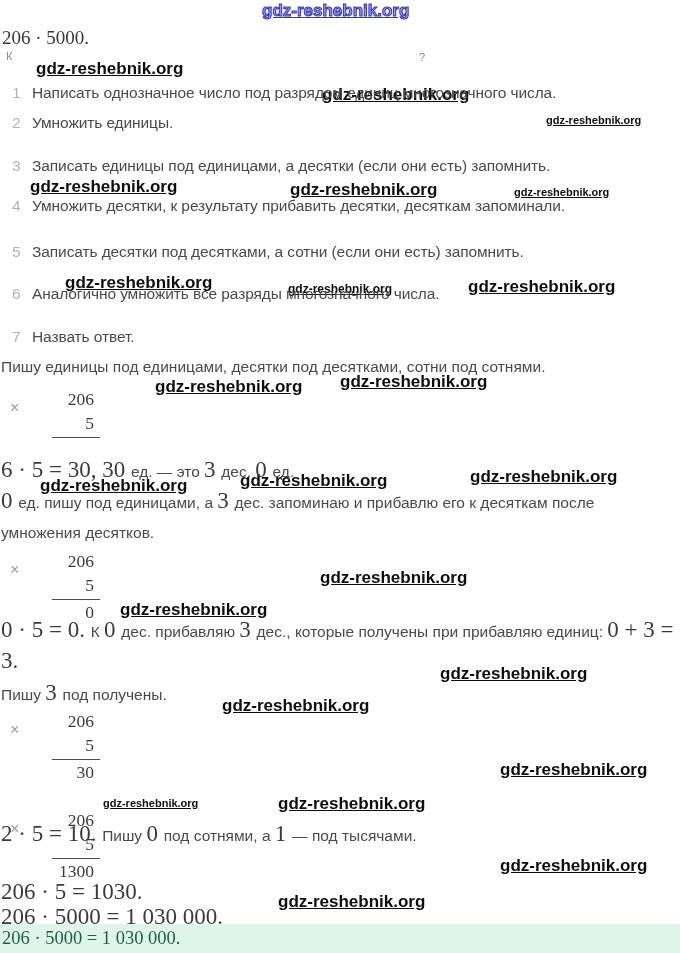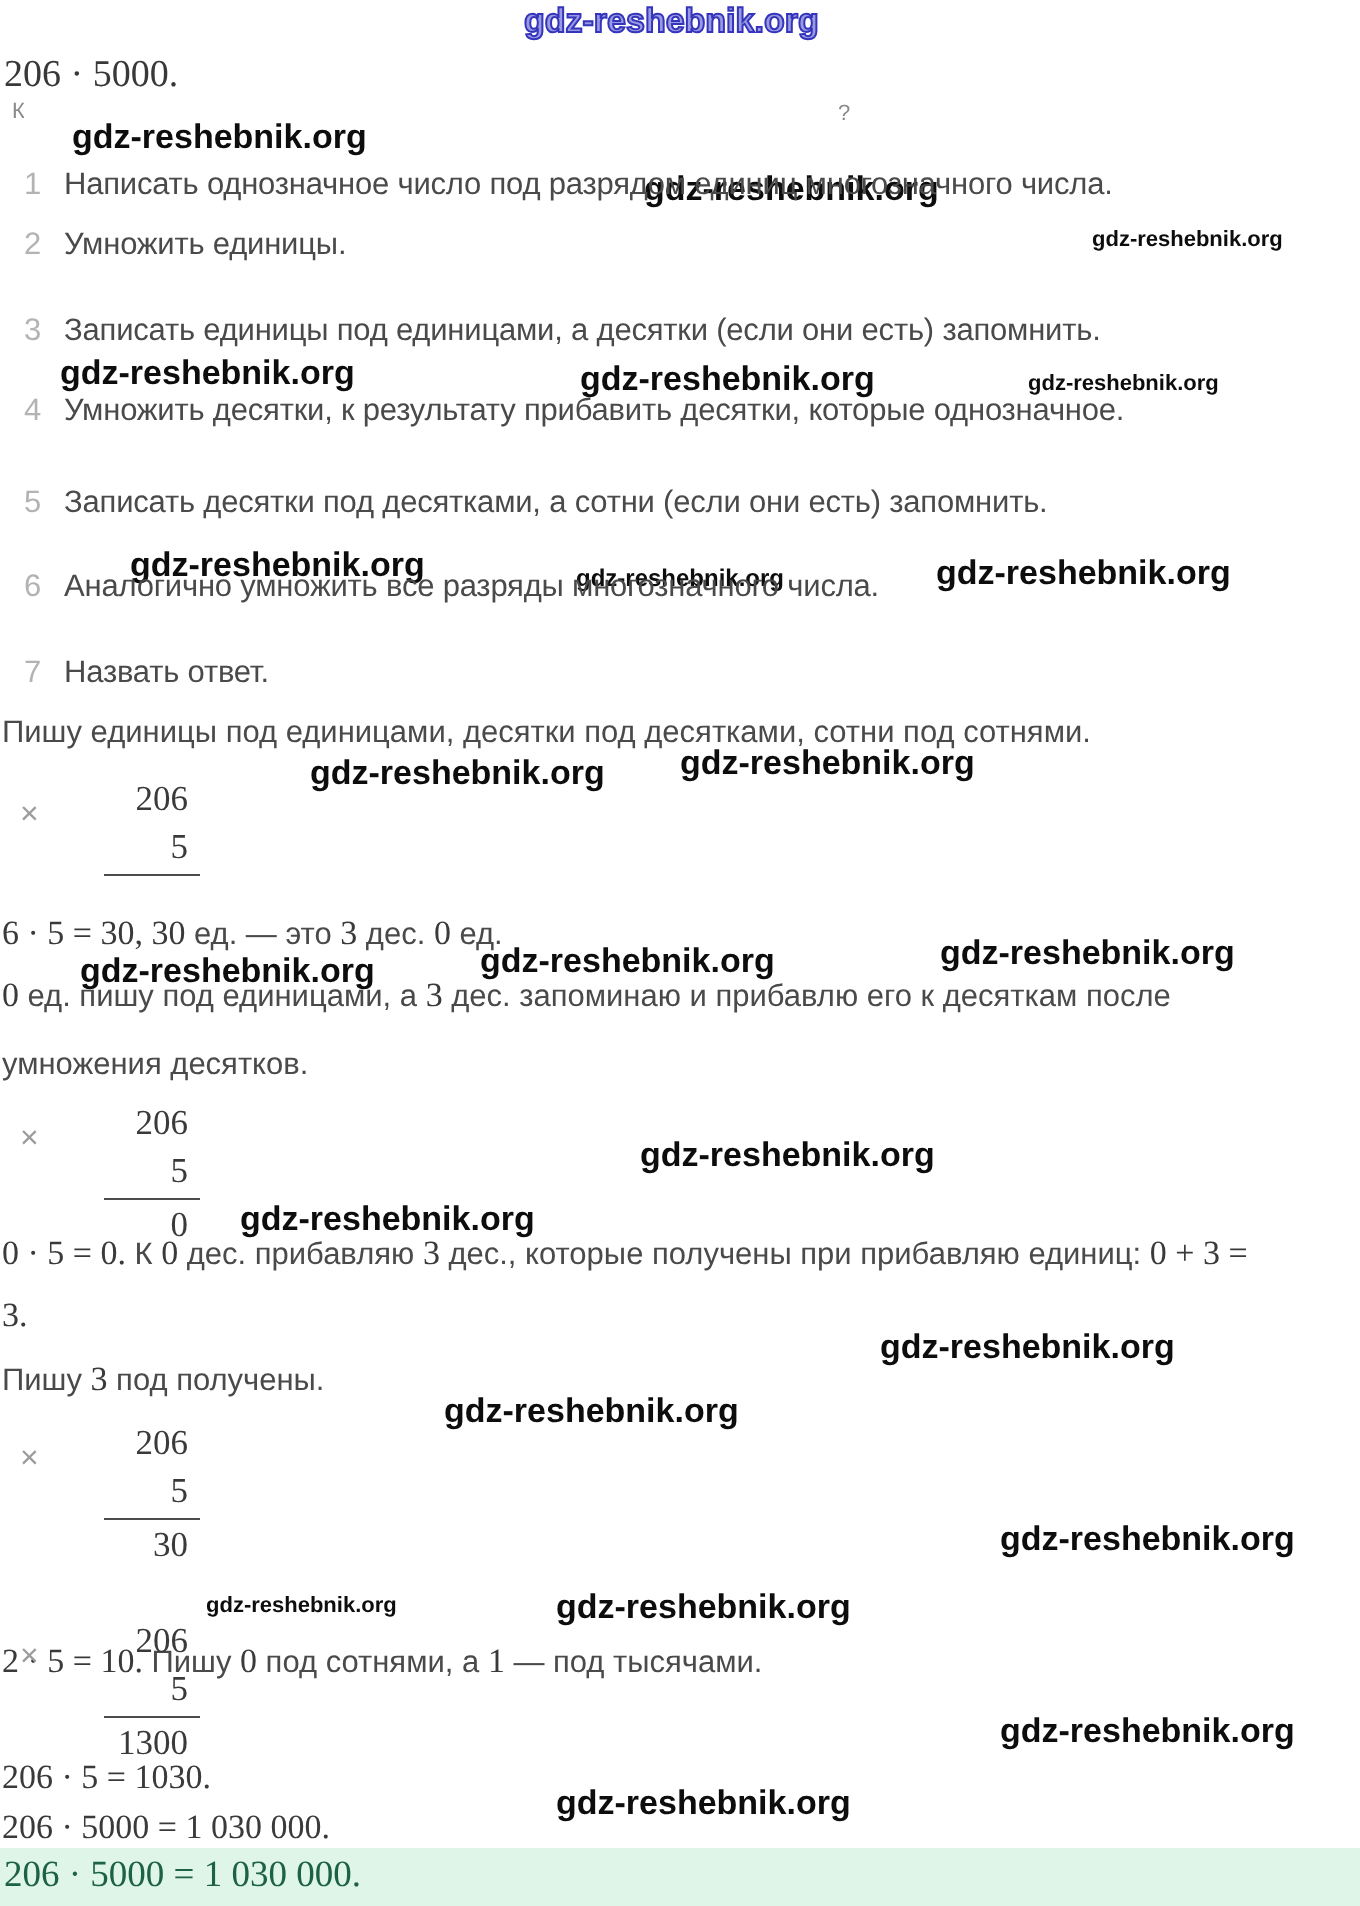--- a/index.html
+++ b/index.html
@@ -1,33 +1,33 @@
 <!DOCTYPE html>
 <html><head>
 <meta charset="utf-8">
 <style>
   html,body{margin:0;padding:0;background:#fff;}
   .page{position:relative;width:680px;height:953px;background:#ffffff;overflow:hidden;
         font-family:"Liberation Sans",sans-serif;color:#4a4a4a;}
   
   .wm{position:absolute;font-weight:700;color:#0d0d0d;white-space:nowrap;line-height:1.1;
-      font-family:"Liberation Sans",sans-serif;}
+      font-family:"Liberation Sans",sans-serif;text-decoration:underline;}
   .wm.outline{color:#9a9ae0;-webkit-text-stroke:1px #3434bd;font-size:17px;}
   
   .math{font-family:"Liberation Serif",serif;color:#383838;}
   .problem{position:absolute;left:2px;top:27px;font-size:19px;}
   
   .frag{position:absolute;color:#8a8a8a;font-size:11px;height:9px;overflow:hidden;line-height:11px;}
   
   .step{position:absolute;left:0;width:680px;font-size:15.5px;letter-spacing:-0.1px;}
   .step .num{position:absolute;left:12px;color:#b3b3b3;}
   .step .txt{position:absolute;left:32px;color:#4a4a4a;}
   
   .line{position:absolute;left:1px;width:679px;font-size:15.5px;white-space:nowrap;color:#4a4a4a;}
-  .line .m{font-family:"Liberation Serif",serif;font-size:17px;color:#3a3a3a;}
+  .line .m{font-family:"Liberation Serif",serif;font-size:23px;color:#3a3a3a;}
   .line .t{font-family:"Liberation Sans",sans-serif;font-size:15.5px;color:#4a4a4a;}
   
   .mblock{position:absolute;left:8px;width:100px;}
   .mblock .times{position:absolute;left:2px;top:12px;color:#9c9c9c;font-size:16px;}
   .mblock .col{position:absolute;left:36px;top:0;width:56px;text-align:right;}
   .mblock .row{font-family:"Liberation Serif",serif;font-size:17.5px;color:#3a3a3a;
                line-height:24px;height:24px;padding-right:6px;}
   .mblock .rule{border-top:1.6px solid #4c4c4c;width:48px;margin-left:8px;margin-top:2px;}
   .mblock .res{font-family:"Liberation Serif",serif;font-size:17.5px;color:#3a3a3a;
                line-height:24px;height:24px;padding-right:6px;}
@@ -78,21 +78,21 @@
     <div class="step" style="top: 114px;">
       <span class="num">2</span>
       <span class="txt">Умножить единицы.</span>
     </div>
     <div class="step" style="top: 157px;">
       <span class="num">3</span>
       <span class="txt">Записать единицы под единицами, а десятки (если они есть) запомнить.</span>
     </div>
     <div class="step" style="top: 197px;">
       <span class="num">4</span>
-      <span class="txt">Умножить десятки, к результату прибавить десятки, которые однозначное.</span>
+      <span class="txt">Умножить десятки, к результату прибавить десятки, десяткам запоминали.</span>
     </div>
     <div class="step" style="top: 243px;">
       <span class="num">5</span>
       <span class="txt">Записать десятки под десятками, а сотни (если они есть) запомнить.</span>
     </div>
     <div class="step" style="top: 285px;">
       <span class="num">6</span>
       <span class="txt">Аналогично умножить все разряды многозначного числа.</span>
     </div>
     <div class="step" style="top: 328px;">

